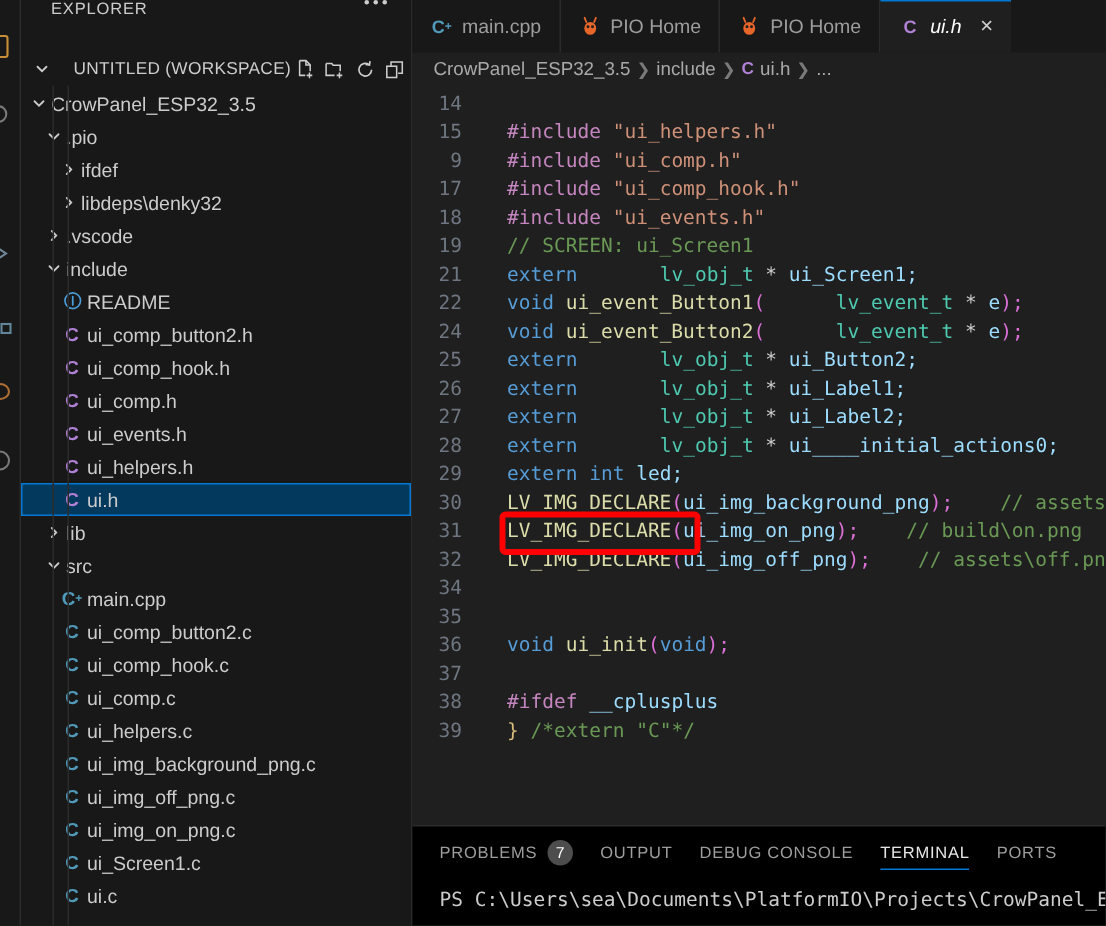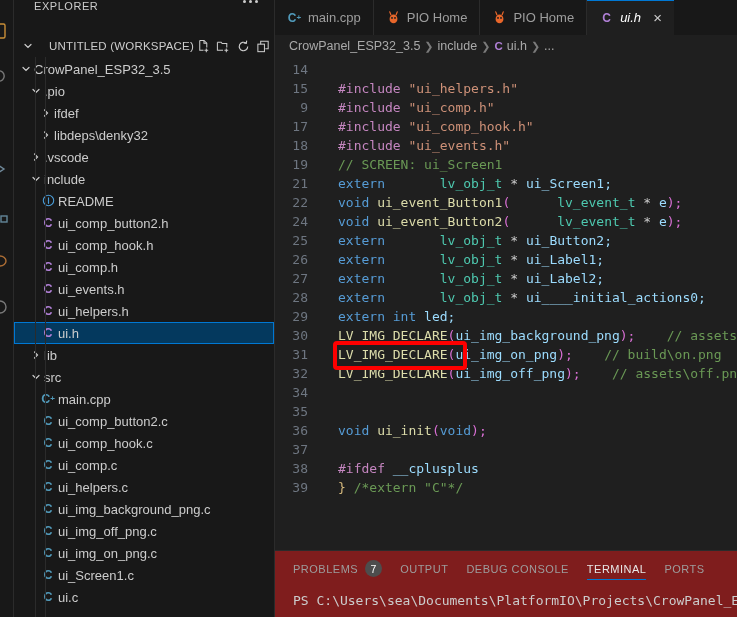--- a/index.html
+++ b/index.html
@@ -130,21 +130,21 @@
   .punct{ color: #da70d6; }
   .var  { color: #9cdcfe; }
   .brace{ color: #d7ba7d; }
 
   .highlight-box {
     position: absolute; border: 4px solid #fe0000; border-radius: 4px;
     pointer-events: none; z-index: 10;
   }
 
   
-  .panel { flex: 0 0 67px; background: #7f1d1d; border-top: 1px solid #2b2b2b; display: flex; flex-direction: column; }
+  .panel { flex: 0 0 67px; background: #000000; border-top: 1px solid #2b2b2b; display: flex; flex-direction: column; }
   .panel-tabs { height: 35px; display: flex; align-items: center; padding-left: 18px; gap: 18px; }
   .ptab {
     font-size: 11px; letter-spacing: .5px; color: #9d9d9d;
     height: 35px; display: flex; align-items: center; gap: 7px;
     position: relative; cursor: pointer;
   }
   .ptab.active { color: #e7e7e7; }
   .ptab.active::after {
     content: ""; position: absolute; left: 0; right: 0; bottom: 6px;
     height: 1px; background: #0078d4;

